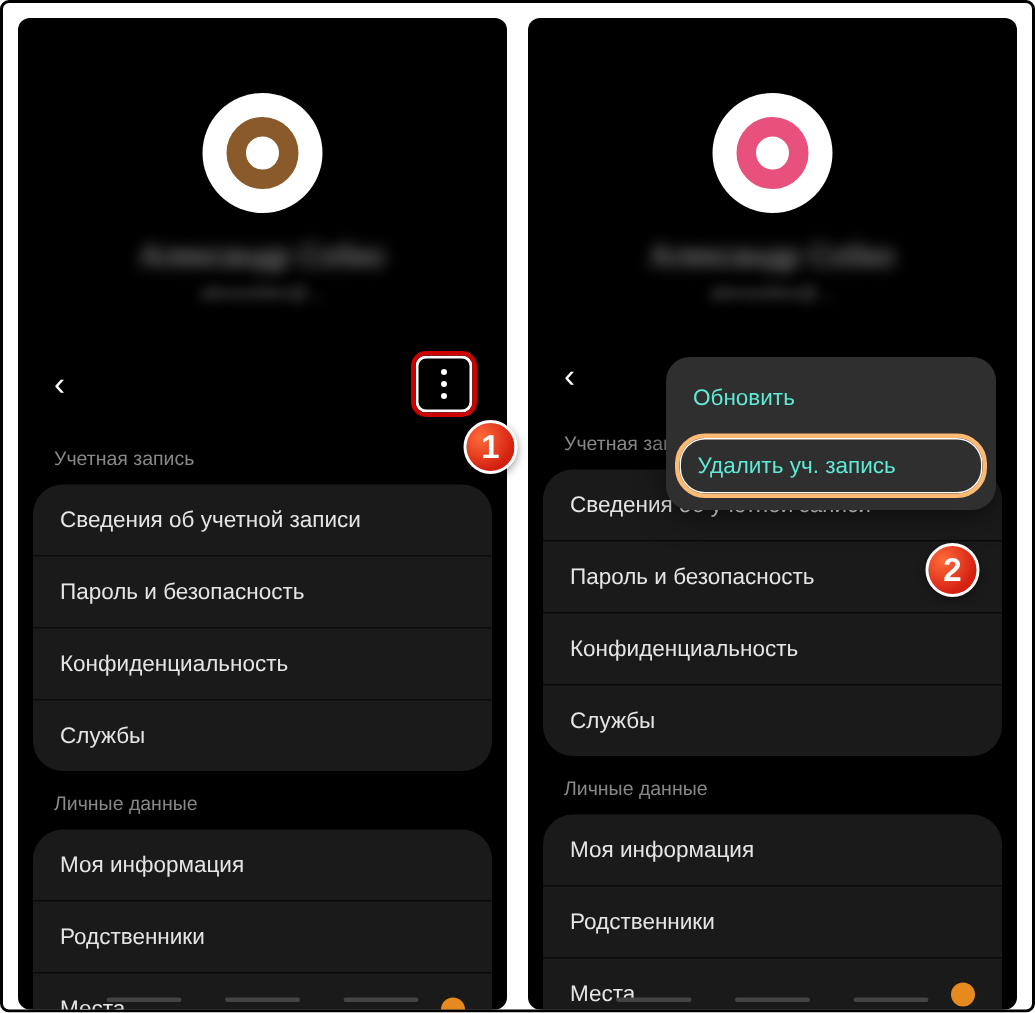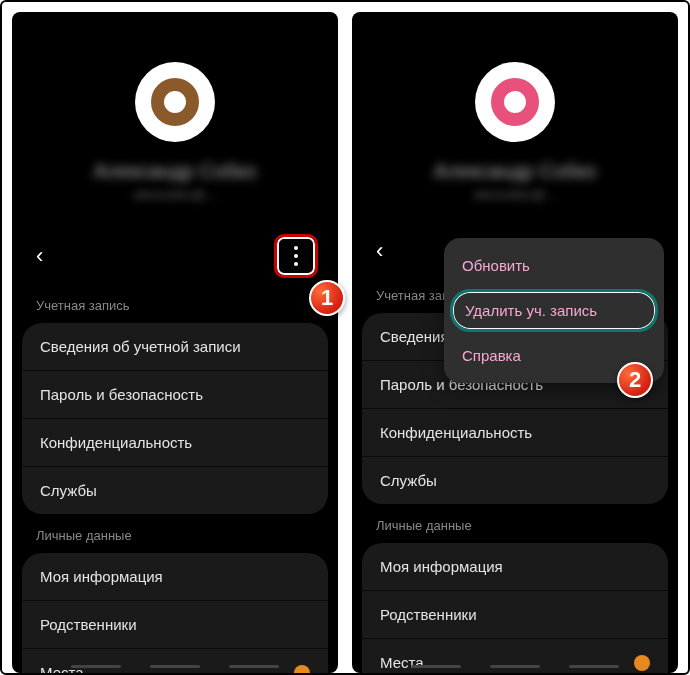--- a/index.html
+++ b/index.html
@@ -20,22 +20,22 @@
 .dots span{width:4px;height:4px;border-radius:50%;background:#fff}
 .hl{position:absolute;inset:-4px;border:3px solid #c00;border-radius:10px;box-shadow:0 0 0 2px #fff inset}
 .sh{color:#888;font-size:13px;padding:14px 24px 10px}
 .list{background:#1a1a1a;border-radius:20px;margin:0 10px}
 .li{color:#e5e5e5;font-size:15px;padding:15px 18px;border-bottom:1px solid #0a0a0a}
 .li:last-child{border-bottom:none}
 .list2{background:#1a1a1a;border-radius:20px 20px 0 0;margin:0 10px}
 .li-row{display:flex;justify-content:space-between;align-items:center;color:#e5e5e5;font-size:15px;padding:15px 18px;border-bottom:1px solid #0a0a0a}
 .dot-b{width:16px;height:16px;border-radius:50%;background:#e68a1f}
 .menu{position:absolute;top:226px;right:14px;width:220px;background:#2f2f2f;border-radius:16px;padding:6px 0;box-shadow:0 4px 20px rgba(0,0,0,.5)}
-.mi{color:#f9a8d4;font-size:15px;padding:13px 18px}
-.mi-hl{border:3px solid #0f766e;border-radius:20px;margin:2px 6px;padding:10px 12px;box-shadow:inset 0 0 0 1px #fff}
+.mi{color:#5eead4;font-size:15px;padding:13px 18px}
+.mi-hl{border:3px solid #fdba74;border-radius:20px;margin:2px 6px;padding:10px 12px;box-shadow:inset 0 0 0 1px #fff}
 .badge{position:absolute;width:36px;height:36px;border-radius:50%;background:radial-gradient(circle at 30% 30%,#ff6b3a,#d42010 70%);color:#fff;font-size:22px;font-weight:700;display:flex;align-items:center;justify-content:center;border:2px solid #fff;box-shadow:0 2px 6px rgba(0,0,0,.4);z-index:10}
 .b1{top:278px;left:307px}
 .b2{top:360px;left:615px}
 .nav{position:absolute;bottom:5px;left:0;right:0;display:flex;justify-content:space-evenly;padding:0 30px}
 .nav span{width:50px;height:3px;background:#444;border-radius:2px}
 </style>
 </head>
 <body>
 
 <div class="wrap">
@@ -111,19 +111,18 @@
     </div>
     <div class="nav">
         <span></span>
         <span></span>
         <span></span>
       </div>
 
     <div class="menu">
       <div class="mi">Обновить</div>
       <div class="mi mi-hl">Удалить уч. запись</div>
-      <div class="mi">Справка</div>
     </div>
   </div>
 
   <div class="badge b1">1</div>
   <div class="badge b2">2</div>
 </div>
 
 </body></html>

